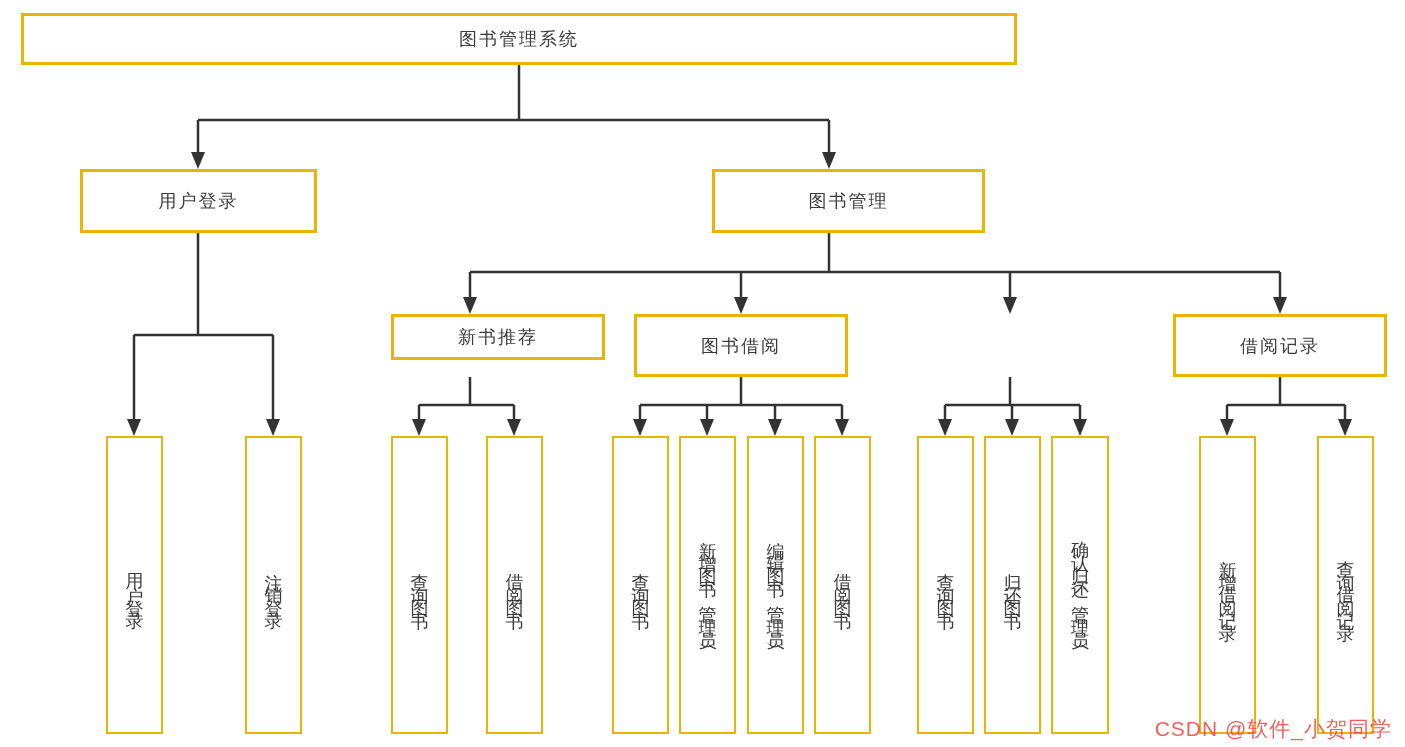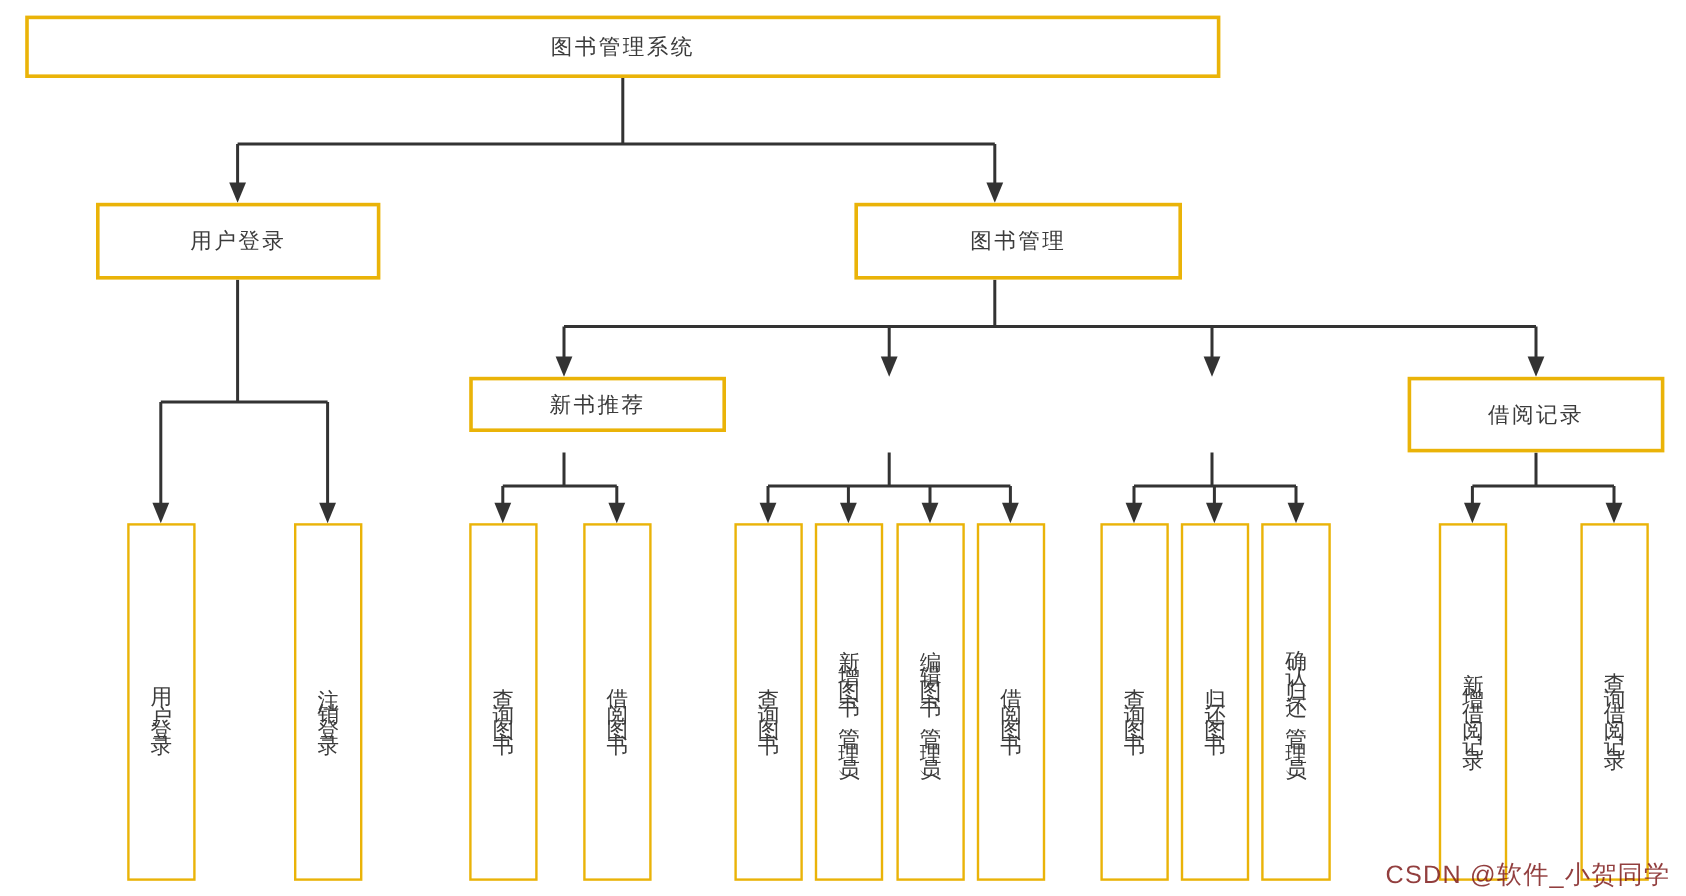--- a/index.html
+++ b/index.html
@@ -105,20 +105,23 @@
   <div class="box" style="left:80px; top:169px; width:237px; height:64px;">
     <span>用户登录</span>
   </div>
   <div class="box" style="left:712px; top:169px; width:273px; height:64px;">
     <span>图书管理</span>
   </div>
 
   <div class="box" style="left:363px; top:314px; width:214px; height:46px;margin-left:28px;">
     <span>新书推荐</span>
   </div>
+  <div class="box" style="left:634px; top:314px; width:214px; height:63px;">
+    <span>图书借阅</span>
+  </div>
   <div class="box" style="left:1173px; top:314px; width:214px; height:63px;font-family:Liberation Serif, serif;">
     <span>借阅记录</span>
   </div>
 
   <div class="box vbox" style="left:106px; top:436px; width:57px; height:298px;">
     <span class="vtxt">用户登录</span>
   </div>
   <div class="box vbox" style="left:245px; top:436px; width:57px; height:298px;">
     <span class="vtxt">注销登录</span>
   </div>
@@ -153,15 +156,15 @@
     <span class="vtxt">确认归还（管理员）</span>
   </div>
 
   <div class="box vbox" style="left:1199px; top:436px; width:57px; height:298px;">
     <span class="vtxt">新增借阅记录</span>
   </div>
   <div class="box vbox" style="left:1317px; top:436px; width:57px; height:298px;">
     <span class="vtxt">查询借阅记录</span>
   </div>
 
-  <div class="watermark" style="color: #7f1d1d;">CSDN @软件_小贺同学</div>
+  <div class="watermark" style="color: #ef4444;">CSDN @软件_小贺同学</div>
 
 </div>
 
 </body></html>

